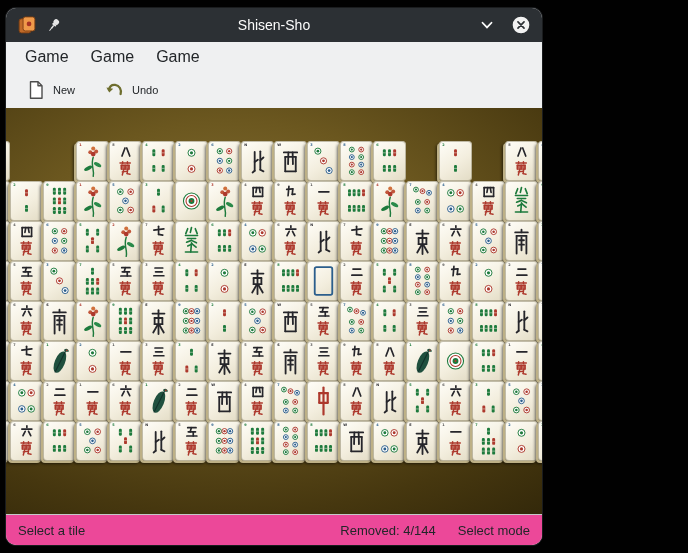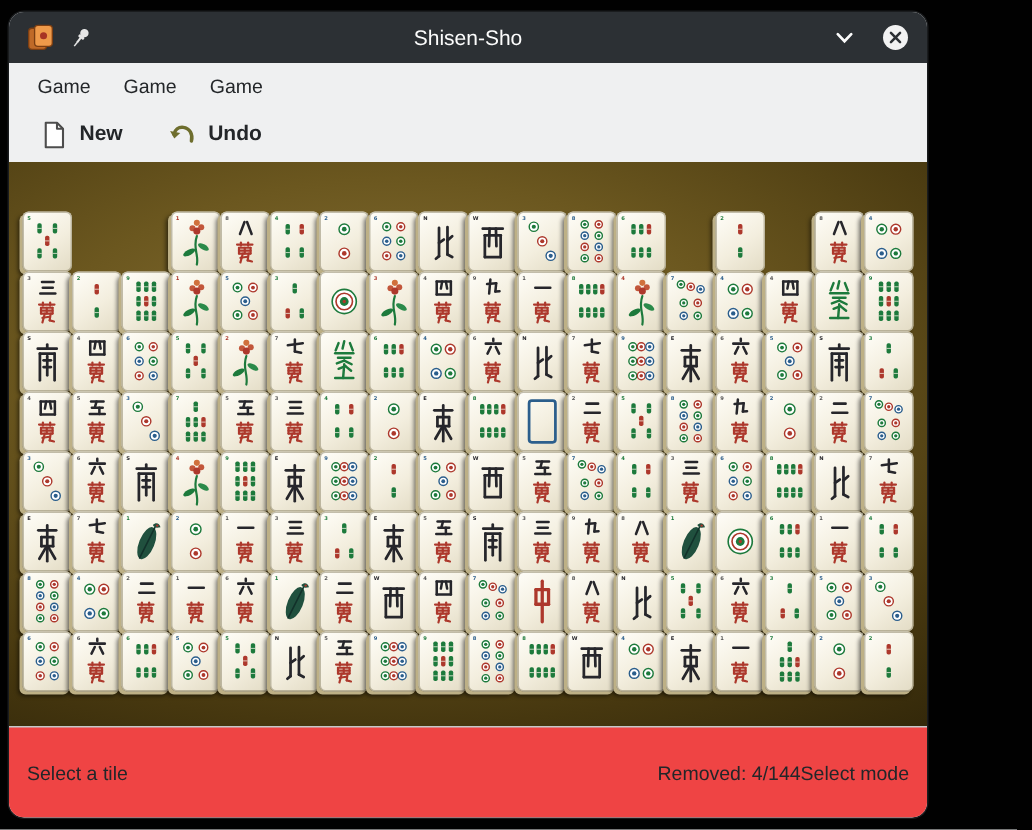--- a/index.html
+++ b/index.html
@@ -2,51 +2,51 @@
 <html><head>
 <meta charset="utf-8">
 <style>
   html,body{margin:0;padding:0;}
   body{
     width:688px;height:553px;background:#010101;box-sizing:border-box;
     padding:8px 6px;font-family:"Liberation Sans","DejaVu Sans",sans-serif;
     -webkit-font-smoothing:antialiased;
   }
   .window{
-    width:612px;height:537px;background:#eff0f1;border-radius:10px;
+    width:536px;height:537px;background:#eff0f1;border-radius:10px;
     overflow:hidden;box-shadow:0 0 0 1px #1a1c1e;display:flex;flex-direction:column;
   }
   
   .titlebar{
     height:34px;background:#2c3034;position:relative;display:flex;
     align-items:center;padding:0 12px;color:#fcfcfc;flex:0 0 auto;
   }
   .titlebar .left-icons{display:flex;align-items:center;gap:10px;z-index:2;}
   .titlebar .title{
     position:absolute;left:0;right:0;text-align:center;font-size:14px;
     color:#fcfcfc;pointer-events:none;
   }
   .titlebar .win-btns{margin-left:auto;display:flex;align-items:center;gap:16px;z-index:2;}
   .tb-icon{width:18px;height:18px;display:inline-block;}
   .tb-icon svg{width:100%;height:100%;display:block;}
   .pin-wrap{transform:rotate(38deg);width:16px;height:16px;}
   
   .menubar{
     height:30px;display:flex;align-items:center;padding:0 8px;
-    font-size:13px;color:#232629;background:#eff0f1;flex:0 0 auto;
+    font-size:16px;color:#232629;background:#eff0f1;flex:0 0 auto;
   }
   .menu-item{padding:4px 11px;border-radius:3px;cursor:default;}
   
   .toolbar{
     height:36px;display:flex;align-items:center;padding:0 10px;gap:10px;
     background:#eff0f1;flex:0 0 auto;
   }
   .tbtn{
-    display:flex;gap:7px;background:transparent;border:none;
-    font-size:14px;color:#232629;padding:4px 10px;font-family:inherit;border-radius:3px;font-weight:bold;
+    display:flex;align-items:center;gap:7px;background:transparent;border:none;
+    font-size:11px;color:#232629;padding:4px 10px;font-family:inherit;border-radius:3px;
   }
   .tbtn .ticon{width:20px;height:20px;display:inline-block;}
   .tbtn .ticon svg{width:100%;height:100%;display:block;}
   
   .game-area{
     flex:1 1 auto;position:relative;overflow:hidden;
     background:
       radial-gradient(ellipse 130% 110% at 42% 36%, #8a7438 0%, #6b571f 30%, #46370f 58%, #251d06 85%, #171203 100%);
     display:flex;justify-content:center;align-items:flex-start;
   }
@@ -62,21 +62,21 @@
     box-shadow:
       inset 0 0 0 1px rgba(125,115,85,.45),
       -2px 2px 0 #bdb086,
       -3px 3px 3px rgba(0,0,0,.55);
   }
   .tile svg{position:absolute;left:1px;top:1px;width:31px;height:38px;display:block;}
   svg text{font-family:"DejaVu Sans",sans-serif;}
   
   .statusbar{
     height:30px;border-top:1px solid #c6c8ca;display:flex;align-items:center;
-    padding:15px 12px;font-size:13px;color:#232629;background:#ef4444;flex:0 0 auto;
+    padding:0 12px;font-size:13px;color:#232629;background:#ec4899;flex:0 0 auto;gap:22px;
   }
   .status-left{flex:1 1 auto;}
 </style>
 </head>
 <body>
 
 <div class="window">
 
   <div class="titlebar">
     <span class="left-icons">

